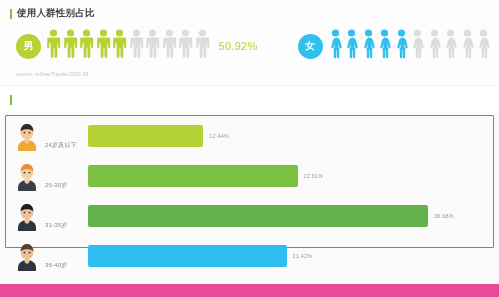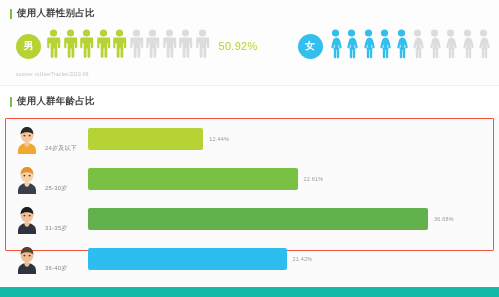--- a/index.html
+++ b/index.html
@@ -7,21 +7,21 @@
     width: 499px;
     height: 297px;
     overflow: hidden;
     background: #ffffff;
     font-family: "Liberation Sans", "DejaVu Sans", sans-serif;
   }
   .page {
     position: relative;
     width: 499px;
     height: 297px;
-    background: #14b8a6;
+    background: #ec4899;
   }
 
   
   .section-title {
     display: flex;
     align-items: center;
     gap: 5px;
     padding-left: 10px;
     font-size: 9.5px;
     font-weight: bold;
@@ -261,21 +261,20 @@
       </div>
 
     </div>
 
     <div class="source">source: mUserTracker2019.06</div>
   </div>
 
   <div class="age-panel">
     <div class="section-title">
       <span class="title-bar"></span>
-      <span>使用人群年龄占比</span>
     </div>
 
     <div class="age-chart">
       <div class="highlight-box"></div>
       <div id="bar-rows">
           <div class="bar-row">
             <div class="avatar"><svg width="26" height="30" viewBox="0 0 26 30">
                 <path d="M13 19c5 0 9 3.3 9 7.6V30H4v-3.4C4 22.3 8 19 13 19z" fill="#f0a830"></path>
                 <path d="M13 17.4c1.4 0 2.6 1 2.6 2.1 0 2-1.2 3.2-2.6 3.2s-2.6-1.2-2.6-3.2c0-1.1 1.2-2.1 2.6-2.1z" fill="#f6c59a"></path>
                 <ellipse cx="13" cy="11.2" rx="6.4" ry="7" fill="#f6c59a"></ellipse>

